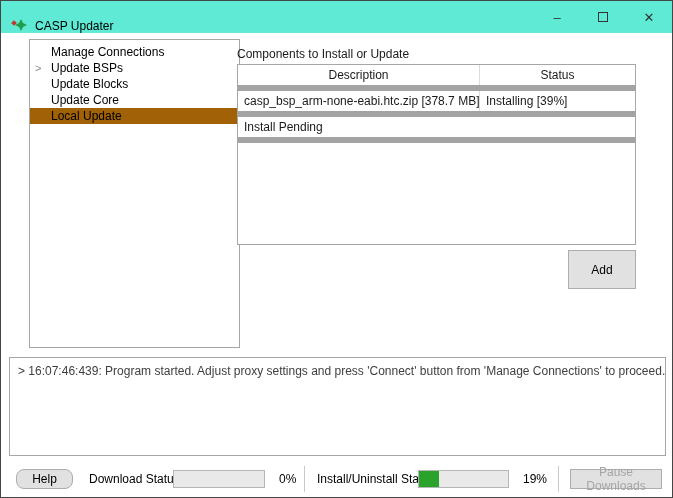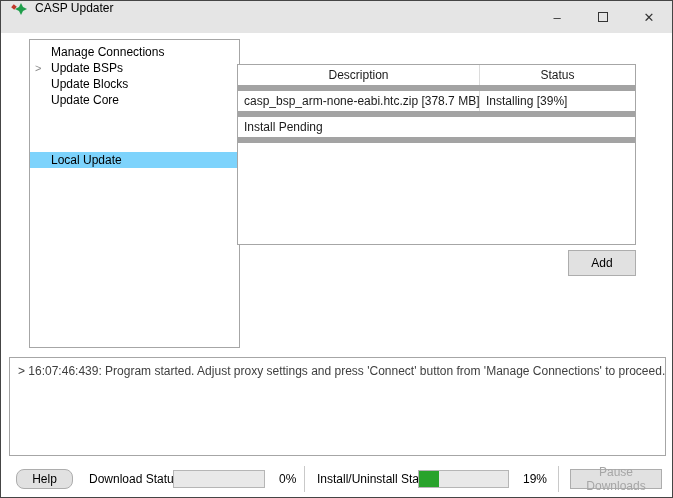--- a/index.html
+++ b/index.html
@@ -12,22 +12,22 @@
     background: #ffffff;
     border: 1px solid #454545;
     overflow: hidden;
     font-size: 12px;
     color: #1a1a1a;
   }
 
   
   .titlebar {
     position: absolute; top: 0; left: 0; right: 0; height: 32px;
-    background: #e5e5e5;
-    display: flex; align-items: flex-start;
+    background: #5eead4;
+    display: flex; align-items: flex-end;
   }
   .app-icon { width: 16px; height: 16px; margin-left: 10px; position: relative; }
   .title-text { margin-left: 8px; font-size: 12px; color: #000; }
   .win-controls {
     position: absolute; right: 0; top: 0; height: 32px;
     display: flex; align-items: stretch;
   }
   .win-btn {
     width: 46px; display: flex; align-items: center; justify-content: center;
     font-size: 13px; color: #333; cursor: default;
@@ -40,21 +40,21 @@
   .tree-panel {
     position: absolute; left: 28px; top: 38px; width: 211px; height: 309px;
     background: #ffffff; border: 1px solid #a6a6a6;
     padding-top: 4px;
   }
   .tree-item {
     position: relative; height: 16px; line-height: 16px;
     padding-left: 21px; white-space: nowrap; cursor: default;
     color: #000;
   }
-  .tree-item.selected { background: #7dd3fc; margin-top: 44px; }
+  .tree-item.selected { background: #a16207; }
   .tree-chevron {
     position: absolute; left: 5px; top: 0; width: 12px;
     color: #8a8a8a; font-size: 11px;
   }
 
   
   .components-label {
     position: absolute; left: 236px; top: 46px; font-size: 12px; color: #1a1a1a;
   }
   .comp-table {
@@ -74,21 +74,21 @@
   .trow.header .tcell-desc, .trow.header .tcell-status {
     justify-content: center; color: #1a1a1a;
   }
 
   .btn {
     background: #e1e1e1; border: 1px solid #adadad;
     font-family: inherit; font-size: 12px; color: #000;
     display: flex; align-items: center; justify-content: center;
     cursor: default;
   }
-  .add-btn { position: absolute; left: 567px; top: 249px; width: 68px; height: 26px; }
+  .add-btn { position: absolute; left: 567px; top: 249px; width: 68px; height: 39px; }
 
   
   .log-box {
     position: absolute; left: 8px; top: 356px; width: 657px; height: 99px;
     background: #ffffff; border: 1px solid #a6a6a6;
     padding: 6px 8px; overflow: hidden;
   }
   .log-line { font-size: 12px; color: #2222cb; white-space: nowrap; }
 
   
@@ -158,20 +158,21 @@
       <span>Update Blocks</span>
     </div>
     <div class="tree-item">
       <span>Update Core</span>
     </div>
     <div class="tree-item selected">
       <span>Local Update</span>
     </div>
   </div>
 
+  <div class="components-label">Components to Install or Update</div>
 
   <div class="comp-table">
     <div class="trow header">
       <div class="tcell-desc">Description</div>
       <div class="tcell-status">Status</div>
     </div>
     <div class="trow">
       <div class="tcell-desc">casp_bsp_arm-none-eabi.htc.zip [378.7 MB]</div>
       <div class="tcell-status">Installing [39%]</div>
     </div>

